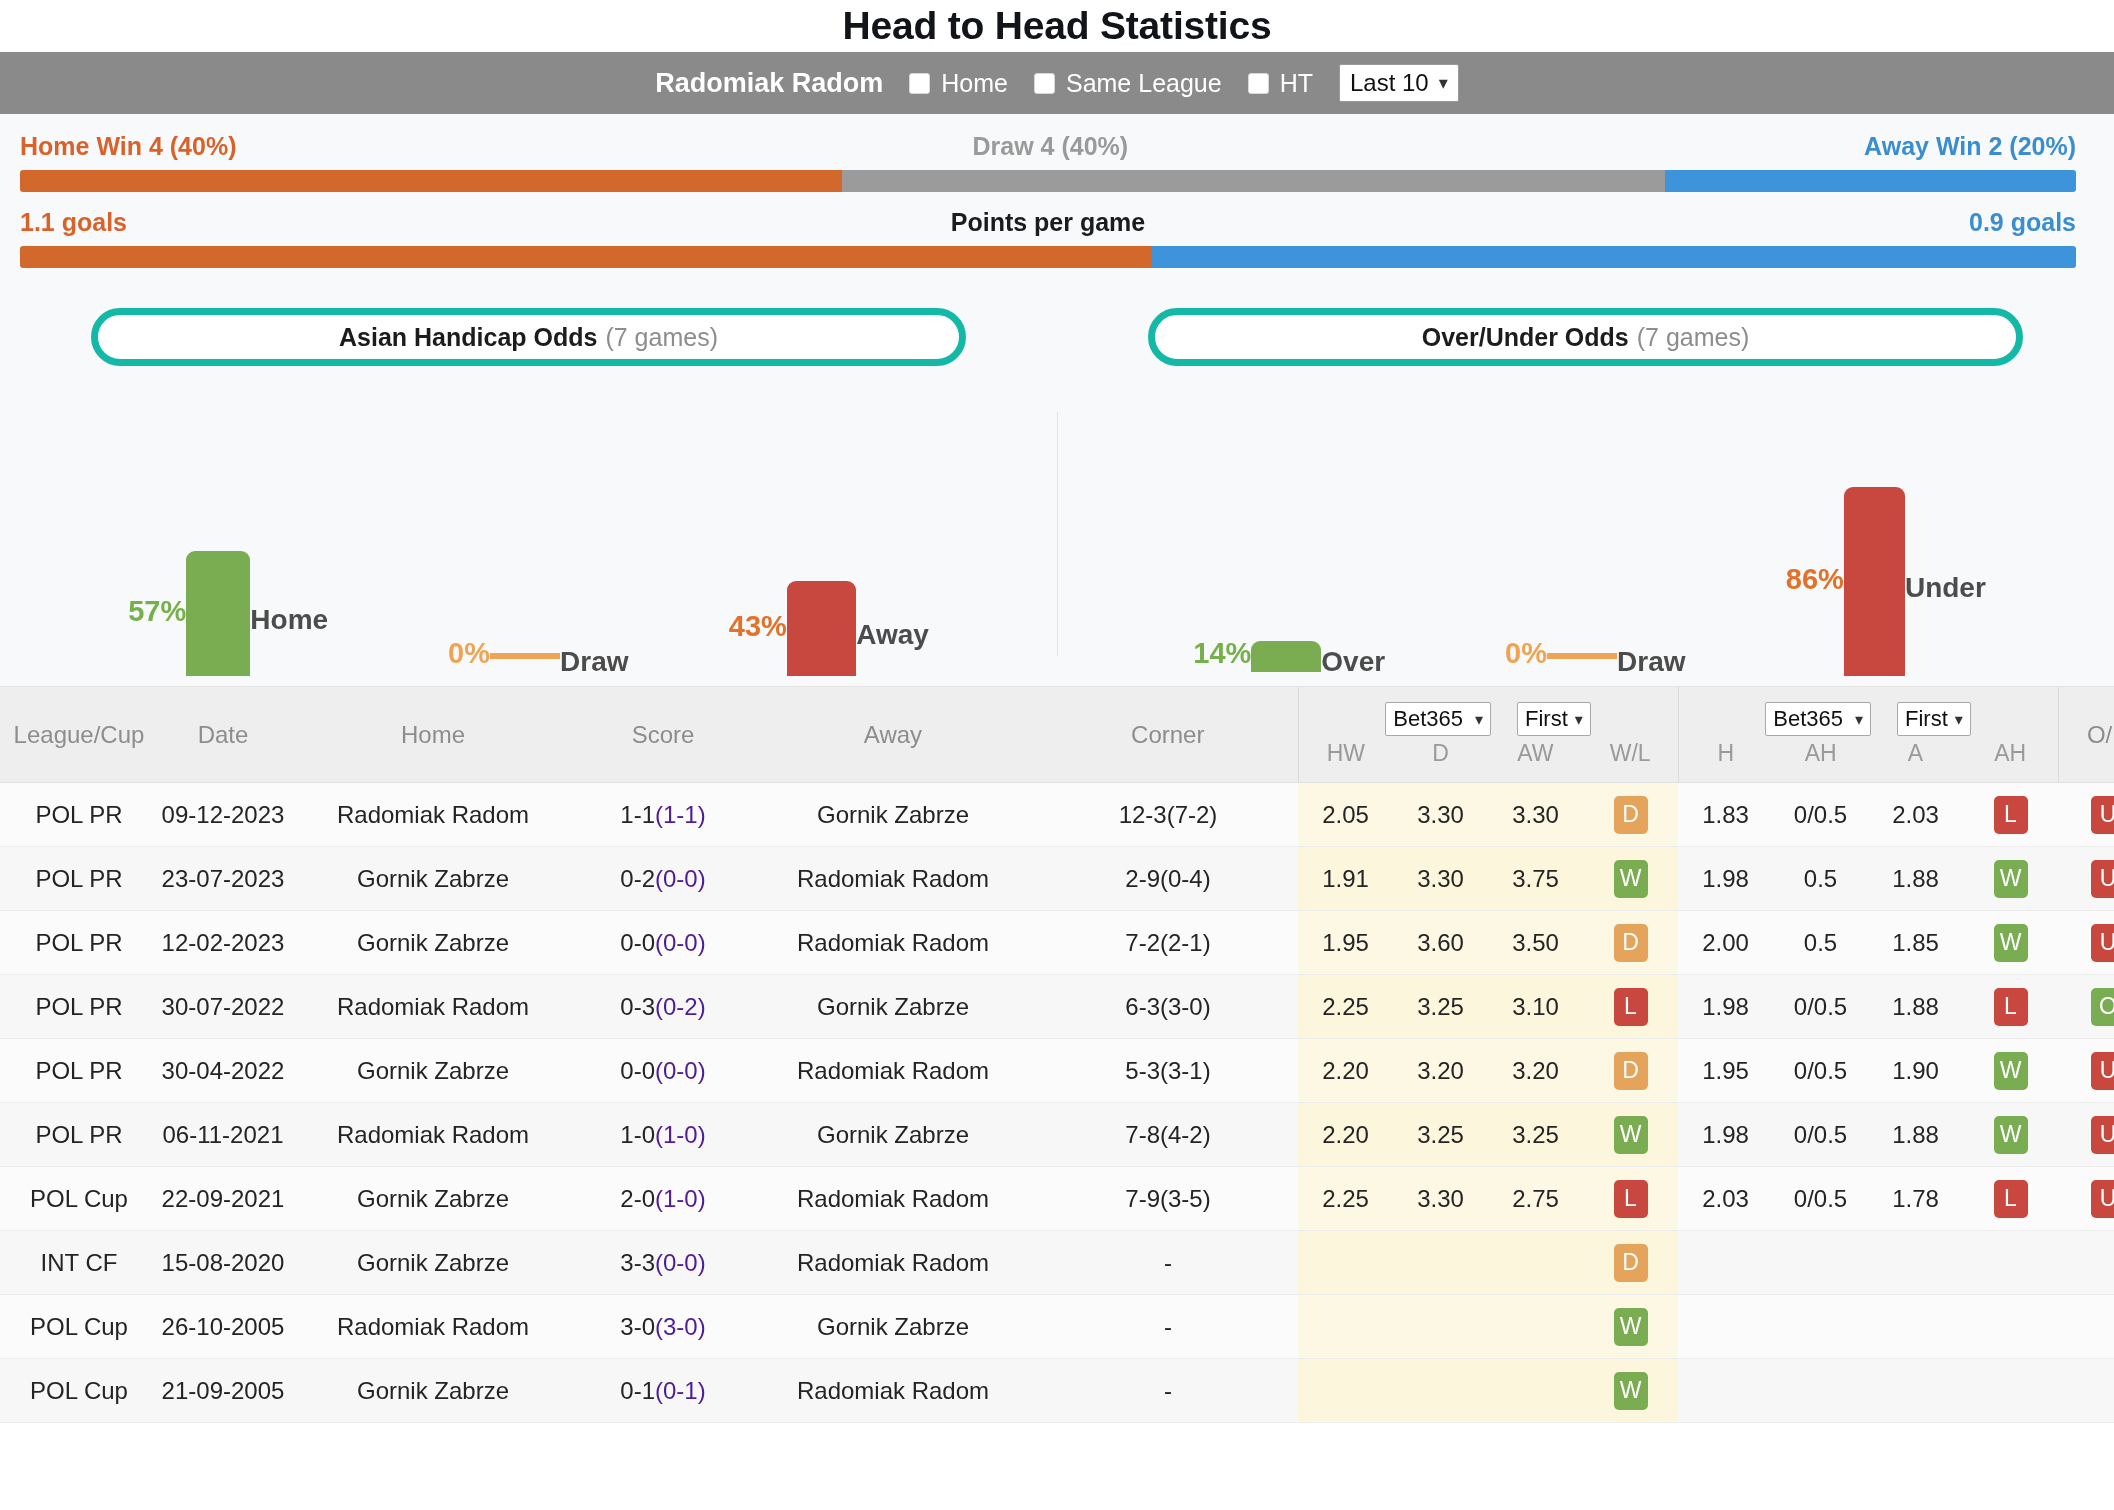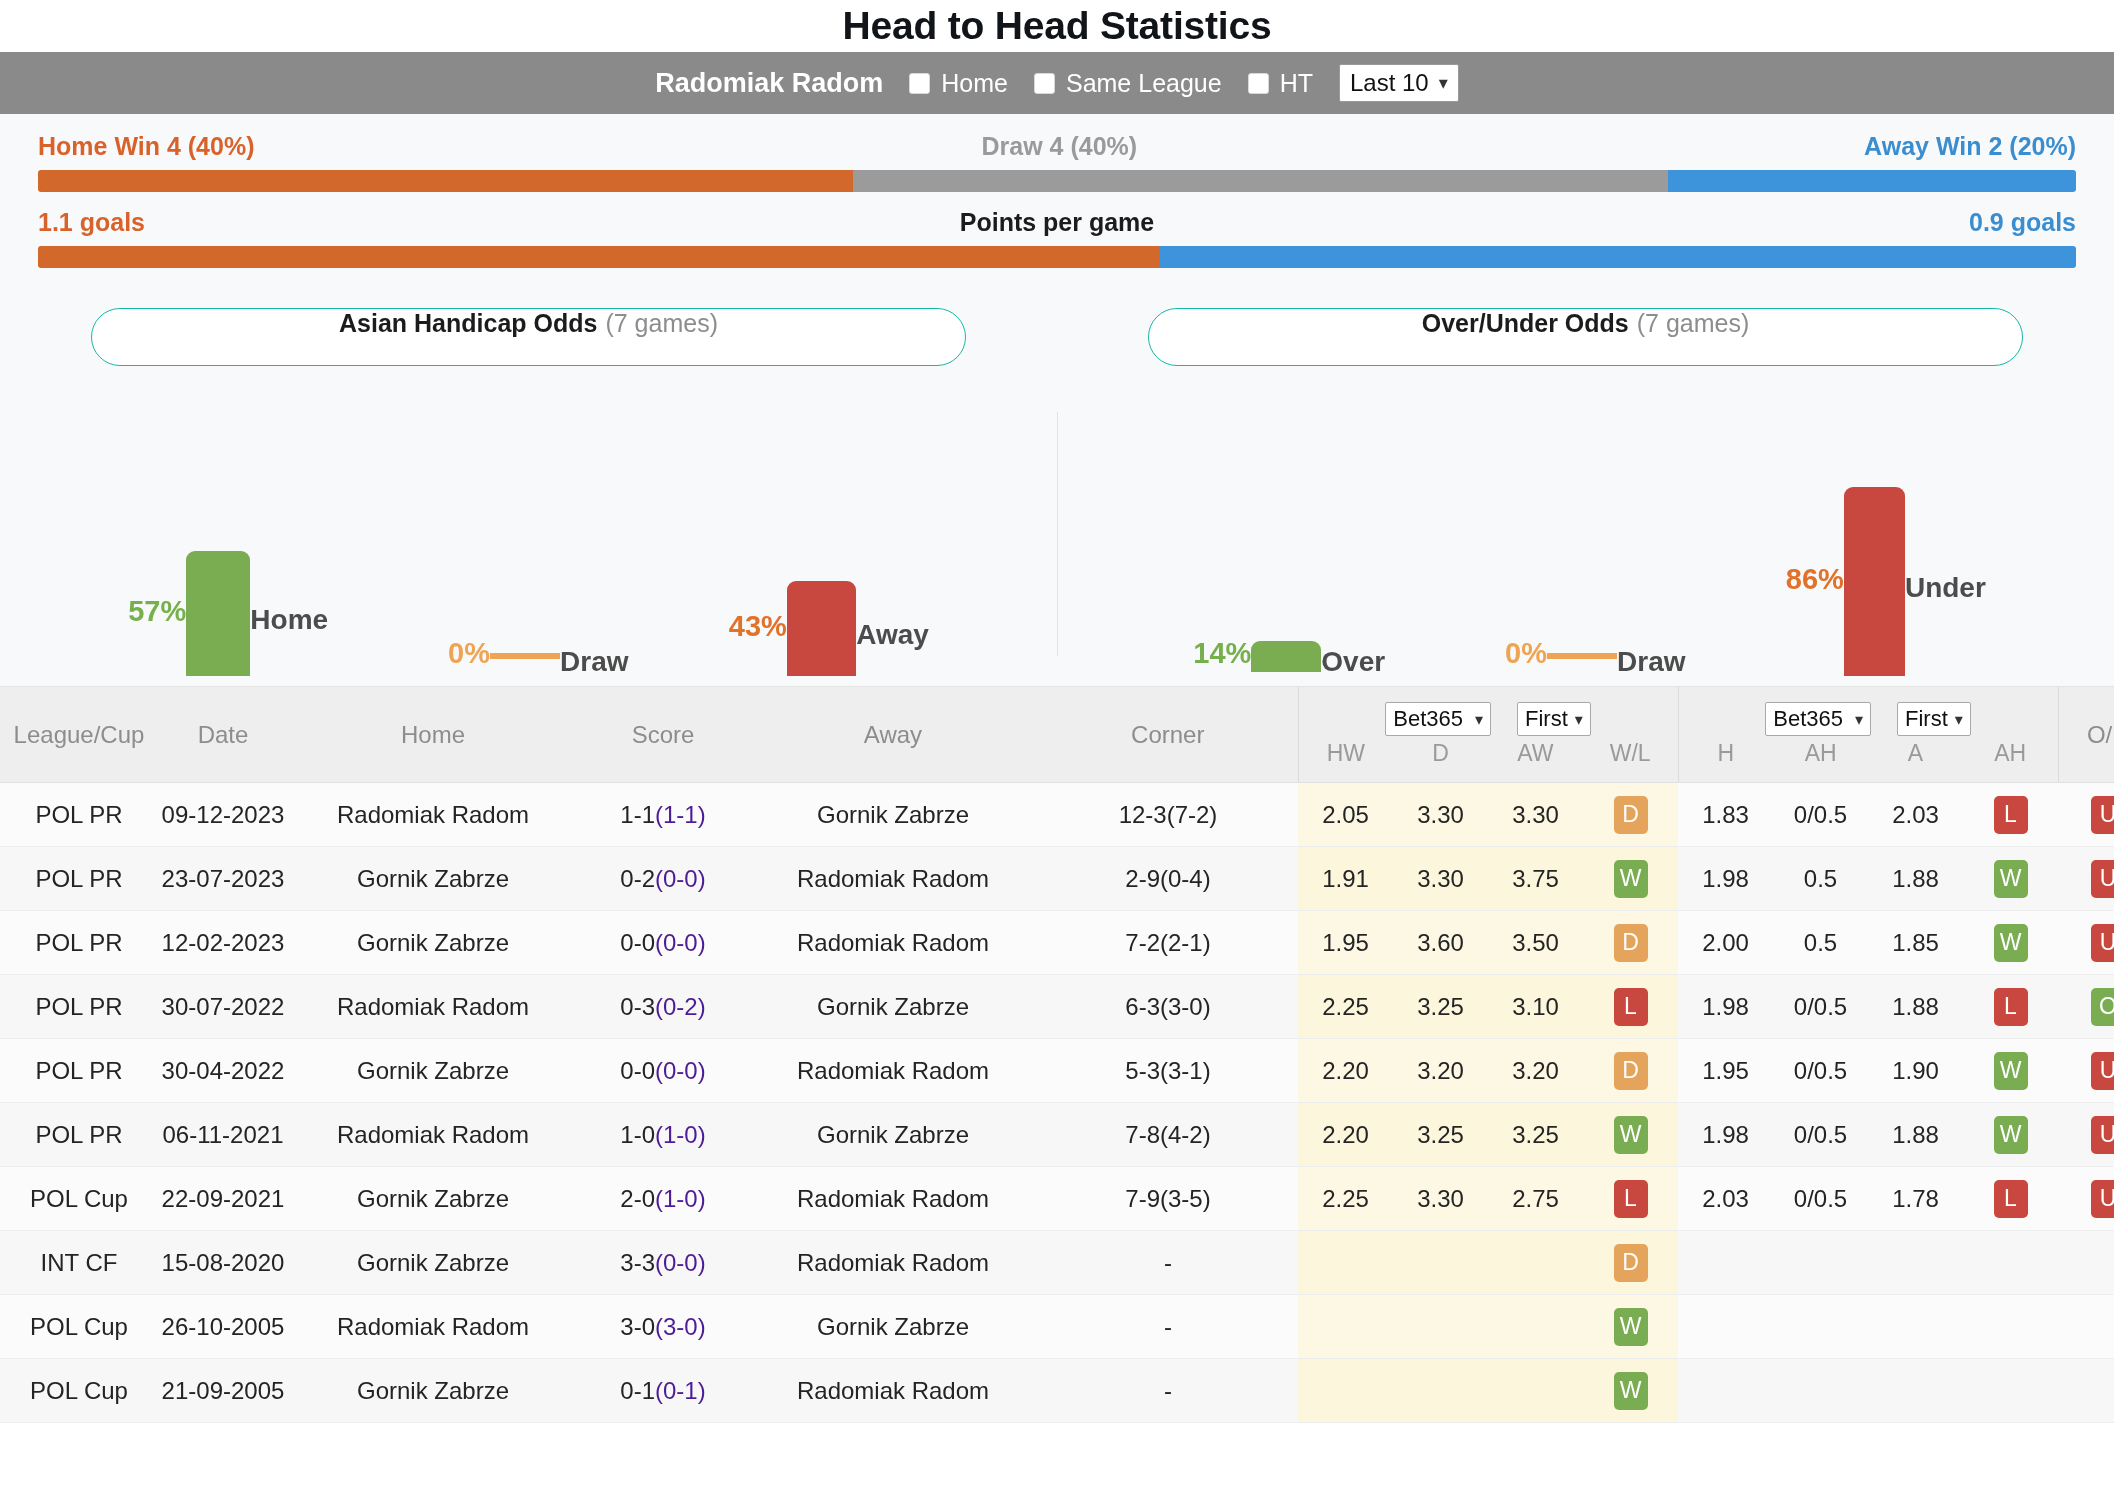--- a/index.html
+++ b/index.html
@@ -74,21 +74,21 @@
     font-family: "Liberation Sans", sans-serif;
     display: inline-flex;
     align-items: center;
     gap: 10px;
   }
   .cb-select .caret { font-size: 18px; line-height: 1; color: #333; }
 
   
   .summary {
     background: #f8f9fa;
-    padding: 18px 38px 10px 38px;
+    padding: 18px 38px 10px 20px;
   }
   .sum-row { margin-bottom: 16px; }
   .sum-labels {
     display: flex;
     justify-content: space-between;
     align-items: baseline;
     font-size: 25px;
     font-weight: bold;
     margin-bottom: 9px;
   }
@@ -123,24 +123,24 @@
     bottom: 30px;
     width: 1px;
     background: #e2e2e2;
   }
   .odds-panel { width: 50%; position: relative; }
   .pill {
     margin: 14px auto 0 auto;
     width: 875px;
     height: 58px;
     background: #ffffff;
-    border: 1px solid #14b8a6;
+    border: 7px solid #14b8a6;
     border-radius: 30px;
     display: flex;
-    align-items: flex-start;
+    align-items: center;
     justify-content: center;
     font-size: 25px;
     color: #1c1c1c;
   }
   .pill b { font-weight: bold; }
   .pill .games { color: #8d8d8d; font-weight: normal; margin-left: 8px; }
 
   .bars {
     height: 310px;
     display: flex;

